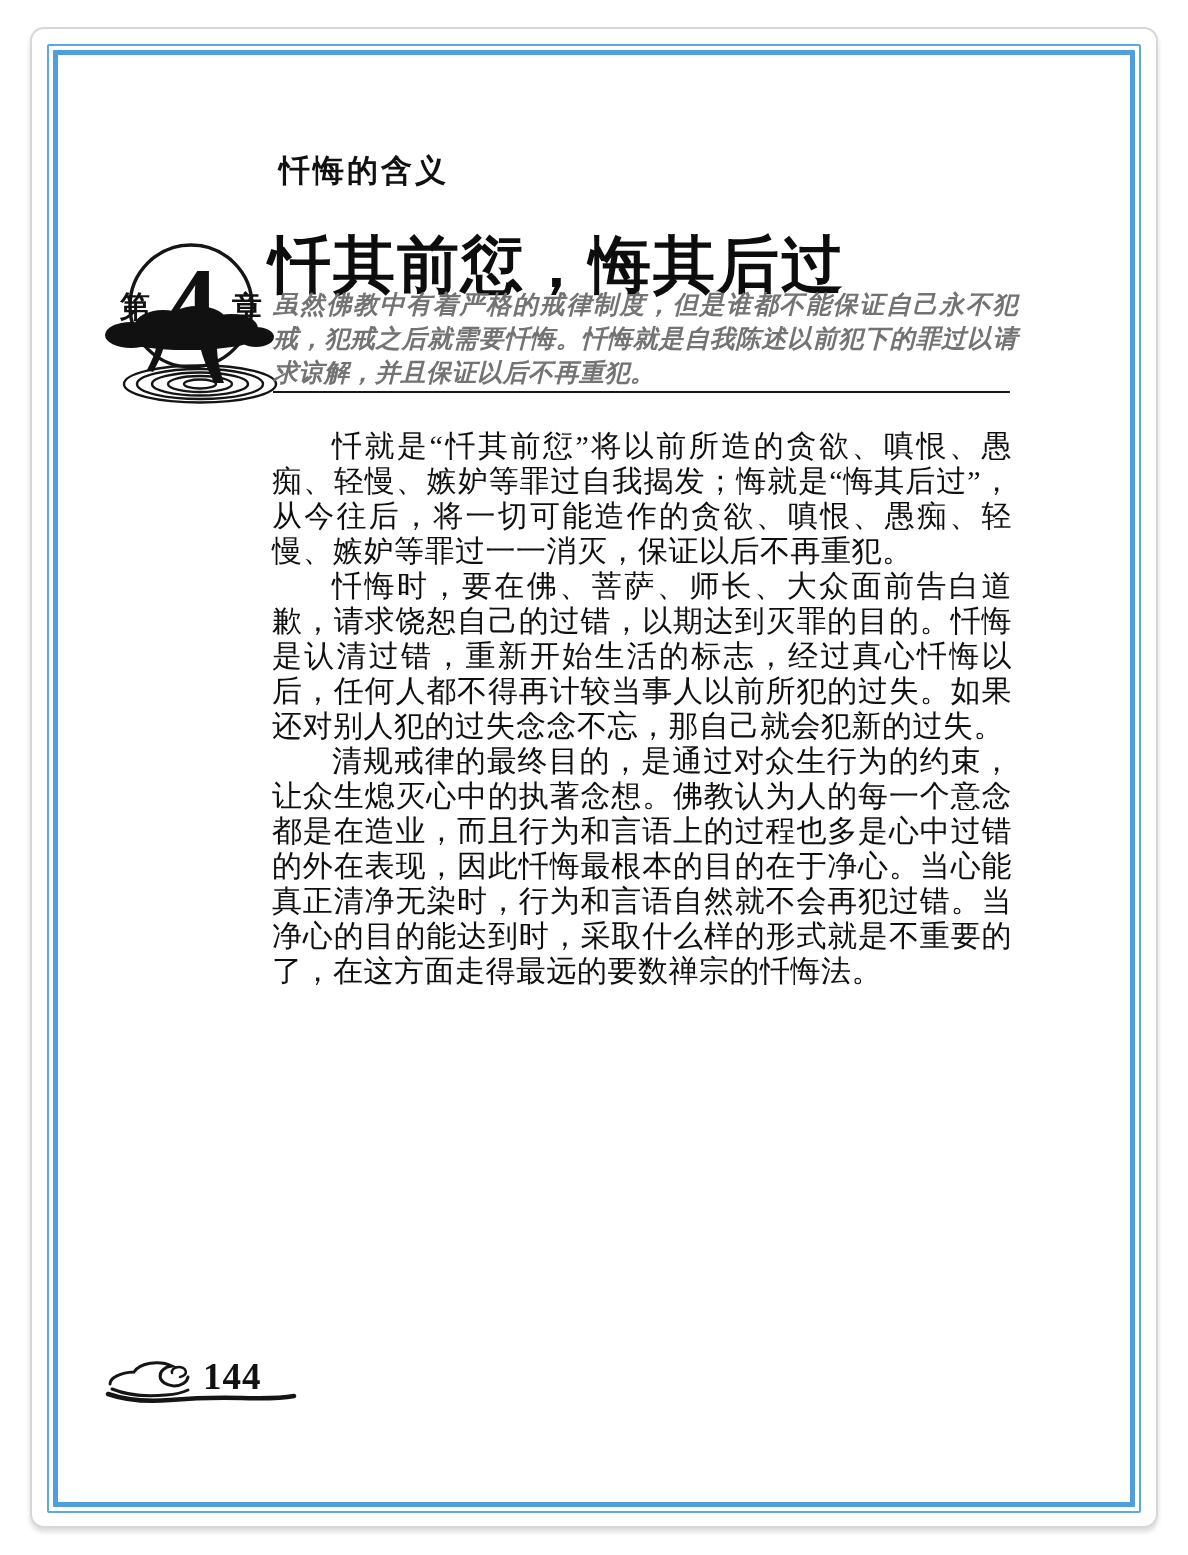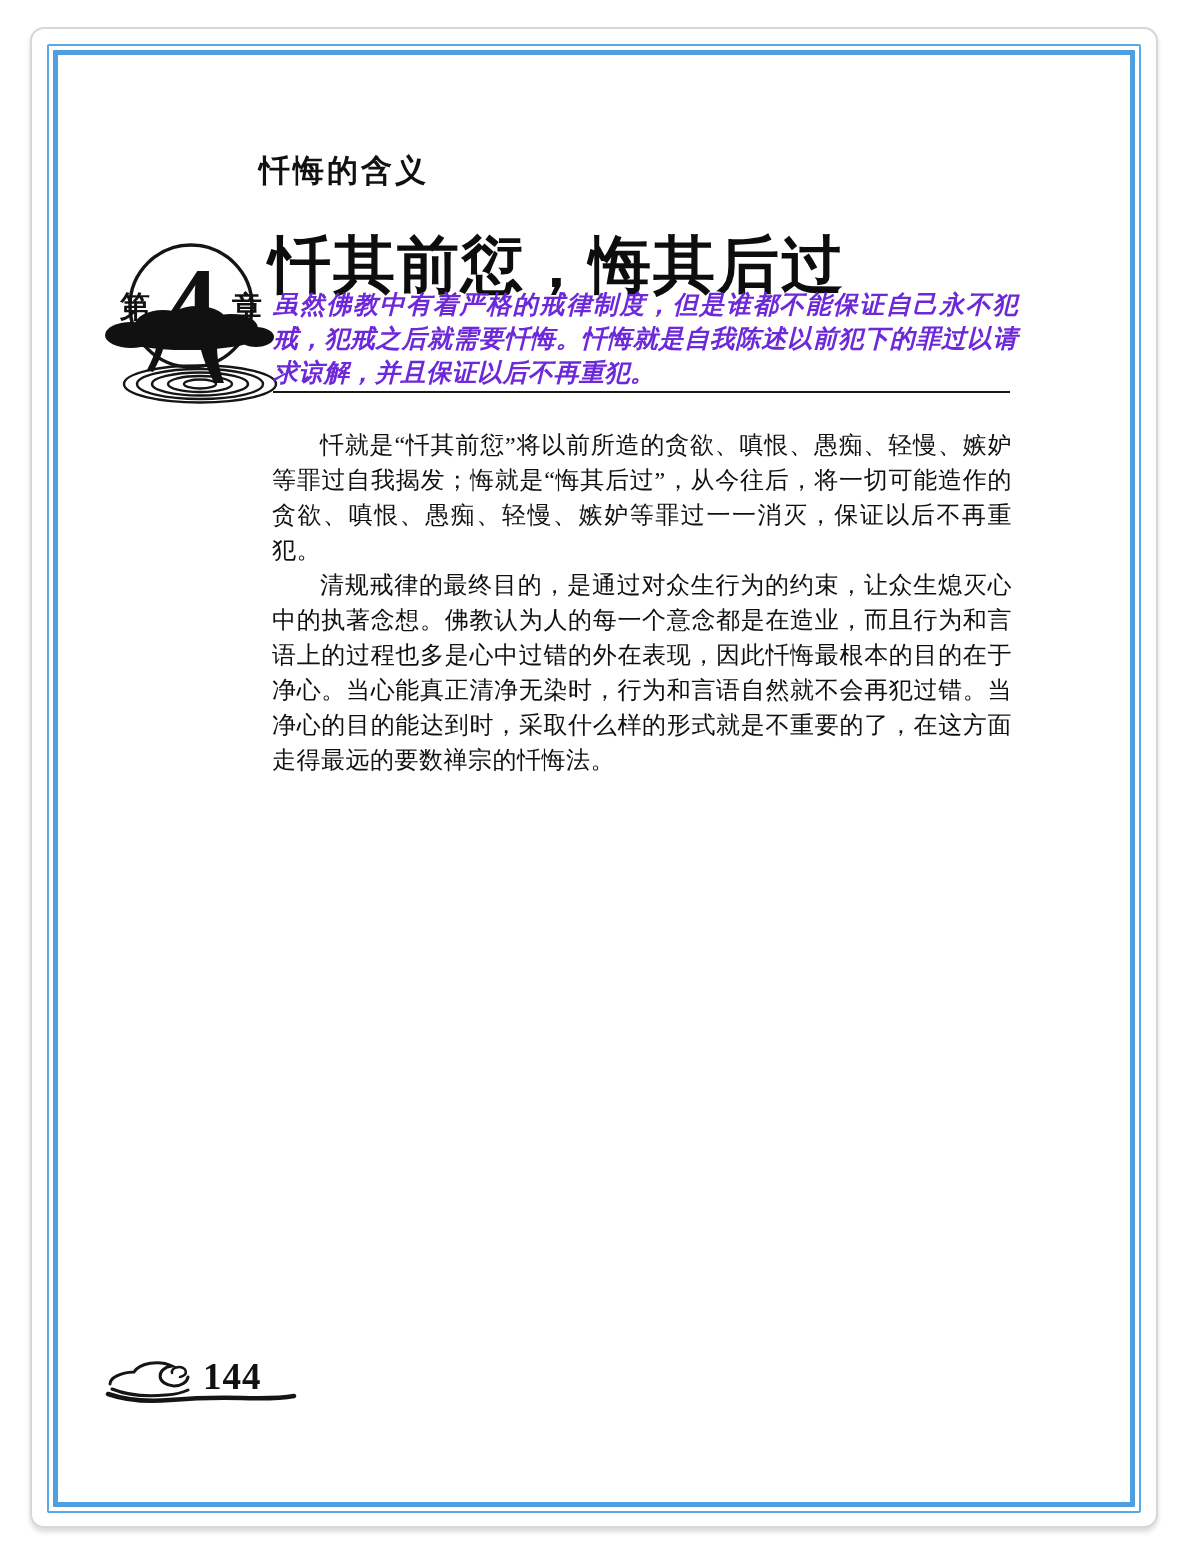--- a/index.html
+++ b/index.html
@@ -16,42 +16,42 @@
   }
   .frame-thin{
     position:absolute;left:15px;top:15px;right:15px;bottom:13px;
     border:2px solid #5aa8e4;border-radius:2px;
   }
   .frame-thick{
     position:absolute;left:21px;top:21px;right:21px;bottom:19px;
     border:5px solid #4f9fe0;border-radius:1px;
   }
   .kicker{
-    position:absolute;left:259px;top:150px;
+    position:absolute;left:279px;top:150px;
     font-family:"Liberation Sans",sans-serif;font-weight:900;
     font-size:31px;letter-spacing:3px;color:#111;
   }
   .page-title{
     position:absolute;left:269px;top:198px;
     font-family:"Liberation Sans",sans-serif;font-weight:900;
     font-size:62px;letter-spacing:2px;color:#0d0d0d;white-space:nowrap;margin-top:25px;
   }
   .chapter-badge{position:absolute;left:105px;top:222px;width:175px;height:186px;}
   .intro{
     position:absolute;left:273px;top:288px;width:745px;
     font-size:25px;line-height:34px;font-style:italic;font-weight:600;
-    letter-spacing:.5px;text-align:justify;color:#6d28d9;
+    letter-spacing:.5px;text-align:justify;color:#737373;
   }
   .divider{
     position:absolute;left:273px;top:391px;width:737px;height:0;
     border-top:2.5px solid #161616;
   }
   .body-text{
     position:absolute;left:272px;top:428px;width:740px;
-    font-size:24px;line-height:35px;text-align:justify;
+    font-size:30px;line-height:35px;text-align:justify;
     letter-spacing:.5px;color:#101010;
   }
   .body-text p{margin:0;text-indent:2em;}
   .footer{position:absolute;left:100px;top:1353px;width:210px;height:55px;}
   .footer svg{position:absolute;left:0;top:0;}
   .page-number{
     position:absolute;left:88px;top:2px;
     font-family:"Liberation Serif",serif;font-weight:bold;
     font-size:37px;letter-spacing:1px;color:#111;margin-left:15px;
   }
@@ -97,20 +97,21 @@
     </g>
   </svg>
 </div>
 
 <div class="intro">虽然佛教中有着严格的戒律制度，但是谁都不能保证自己永不犯戒，犯戒之后就需要忏悔。忏悔就是自我陈述以前犯下的罪过以请求谅解，并且保证以后不再重犯。</div>
 
 <div class="divider"></div>
 
 <div class="body-text">
   <p>忏就是“忏其前愆”将以前所造的贪欲、嗔恨、愚痴、轻慢、嫉妒等罪过自我揭发；悔就是“悔其后过”，从今往后，将一切可能造作的贪欲、嗔恨、愚痴、轻慢、嫉妒等罪过一一消灭，保证以后不再重犯。</p>
+  <p>忏悔时，要在佛、菩萨、师长、大众面前告白道歉，请求饶恕自己的过错，以期达到灭罪的目的。忏悔是认清过错，重新开始生活的标志，经过真心忏悔以后，任何人都不得再计较当事人以前所犯的过失。如果还对别人犯的过失念念不忘，那自己就会犯新的过失。</p>
   <p>清规戒律的最终目的，是通过对众生行为的约束，让众生熄灭心中的执著念想。佛教认为人的每一个意念都是在造业，而且行为和言语上的过程也多是心中过错的外在表现，因此忏悔最根本的目的在于净心。当心能真正清净无染时，行为和言语自然就不会再犯过错。当净心的目的能达到时，采取什么样的形式就是不重要的了，在这方面走得最远的要数禅宗的忏悔法。</p>
 </div>
 
 <div class="footer">
   <svg width="210" height="55" viewBox="0 0 210 55">
     <g fill="none" stroke="#151515" stroke-linecap="round">
       <path d="M88,24 a14,10 0 1 1 -16,-11 a24,14 0 0 0 -38,6 a26,12 0 0 0 -24,12" stroke-width="3"></path>
       <path d="M80,24 a7,5 0 1 0 -8,-4" stroke-width="2.5"></path>
       <path d="M12,36 q22,9 54,6 q14,-1 22,-5" stroke-width="3"></path>
       <path d="M8,41 q26,9 62,6 t72,-2 t52,-2" stroke-width="4.5"></path>

